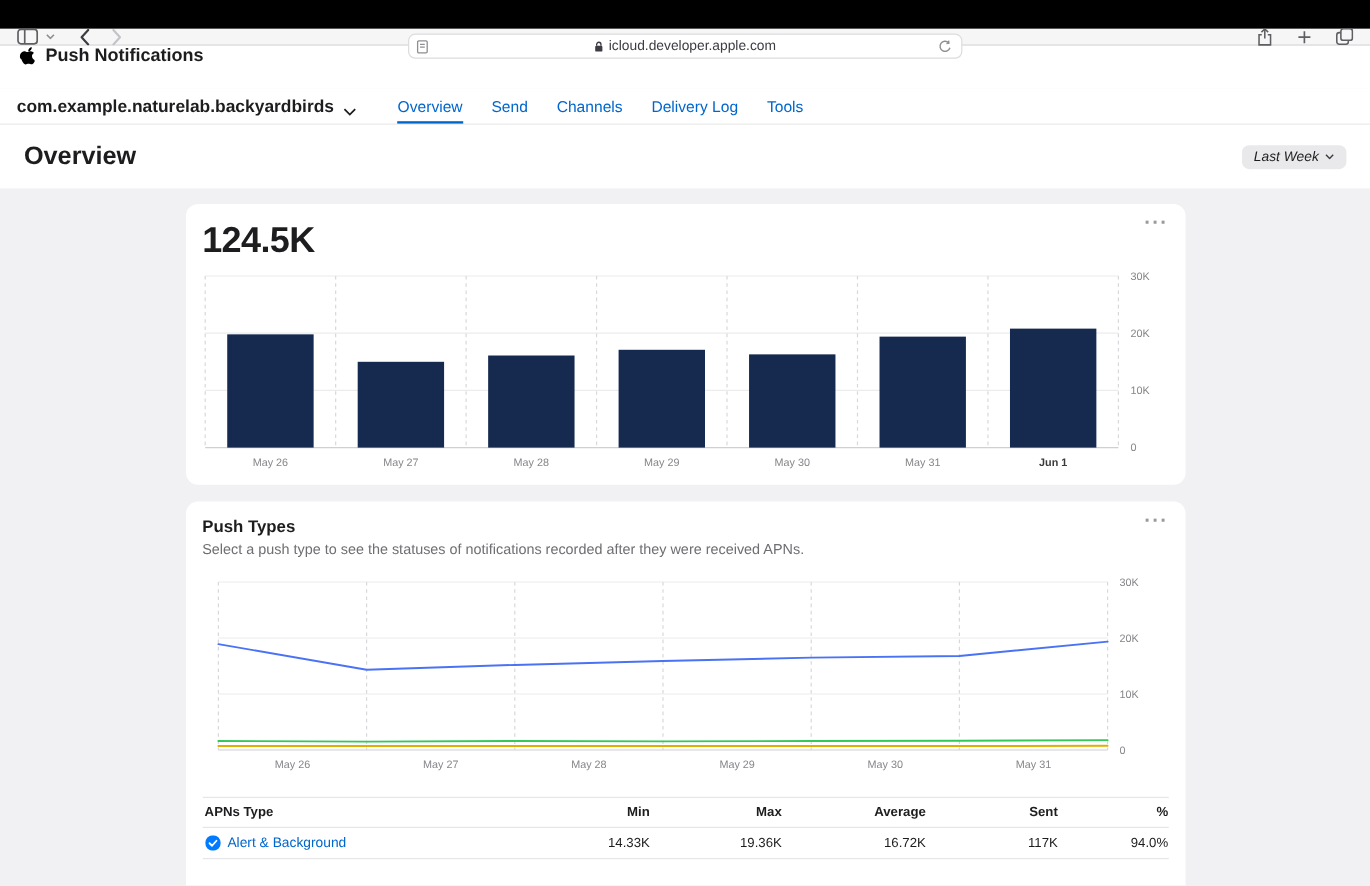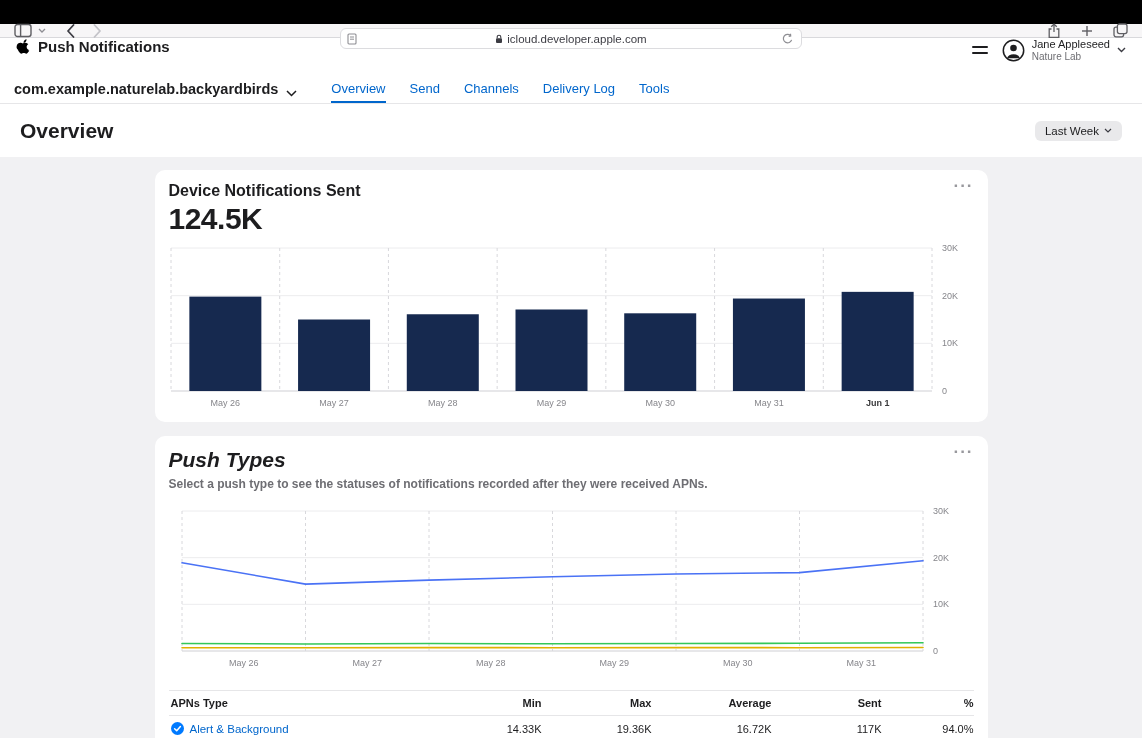--- a/index.html
+++ b/index.html
@@ -34,30 +34,30 @@
   
   .nav-row { height:30px; background:#fff; border-bottom:1px solid #e6e6e8; display:flex; align-items:center; padding:0 14px; }
   .bundle { display:flex; align-items:flex-end; gap:8px; font-size:14.5px; font-weight:700; }
   .tabs { display:flex; align-items:center; gap:24px; margin-left:34px; height:100%; }
   .tab { font-size:13px; color:#0066cc; height:100%; display:flex; align-items:center; position:relative; cursor:pointer; text-decoration:none; }
   .tab.active::after { content:""; position:absolute; left:0; right:0; bottom:0; height:2px; background:#0066cc; }
 
   
   .page-head { height:53px; background:#fff; display:flex; align-items:center; padding:0 20px; }
   .page-title { font-size:21px; font-weight:700; }
-  .range-btn { margin-left:auto; background:#e9e9eb; border:none; border-radius:6px; padding:4px 10px; font-size:11.5px; color:#1d1d1f; display:flex; align-items:center; gap:5px; font-family:inherit; }
+  .range-btn { margin-left:auto; background:#e9e9eb; border:none; border-radius:6px; padding:4px 10px; font-size:11.5px; color:#1d1d1f; display:flex; align-items:center; gap:5px; font-family:inherit;font-style:italic; }
 
   
   .content { padding-top:13px; }
   .card { width:833px; margin:0 auto 14px auto; background:#fff; border-radius:10px; padding:12px 14px 10px 14px; position:relative; }
   .card-menu { position:absolute; right:14px; top:6px; font-size:17px; font-weight:700; letter-spacing:1px; color:#98989d; cursor:pointer; }
   .card1-title { font-size:16px; font-weight:700; }
   .card1-total { font-size:30px; font-weight:600; letter-spacing:-0.5px; margin-top:2px; }
-  .card2-title { font-size:21px; font-weight:700;font-style:italic; }
-  .card2-sub { font-size:12px; color:#6e6e73; margin-top:5px;font-weight:bold; }
+  .card2-title { font-size:14px; font-weight:700; }
+  .card2-sub { font-size:12px; color:#6e6e73; margin-top:5px; }
   .chart1 { margin-top:8px; }
   .chart2 { margin-top:16px; }
 
   
   .pt-table { margin-top:18px; font-size:11px; }
   .pt-row { display:grid; grid-template-columns:1fr 110px 110px 120px 110px 92px; align-items:center; height:26px; padding:0 0; }
   .pt-head { font-weight:700; border-top:1px solid #e6e6e8; border-bottom:1px solid #e6e6e8; }
   .pt-body-row { border-bottom:1px solid #e6e6e8; }
   .c-num { text-align:right; }
   .c-name { display:flex; align-items:center; gap:6px; padding-left:2px; }
@@ -145,44 +145,20 @@
 
 <div class="app-header">
   <div class="app-title">
     <span>
       <svg width="15" height="17" viewBox="0 0 170 190">
           <path fill="#000" d="M150.37 140.25c-2.45 5.66-5.35 10.87-8.71 15.66-4.58 6.53-8.33 11.05-11.22 13.56-4.48 4.12-9.28 6.23-14.42 6.35-3.69 0-8.14-1.05-13.32-3.18-5.2-2.12-9.97-3.17-14.34-3.17-4.58 0-9.49 1.05-14.75 3.17-5.26 2.13-9.5 3.24-12.74 3.35-4.93.21-9.84-1.96-14.75-6.52-3.13-2.73-7.04-7.41-11.73-14.04-5.03-7.08-9.17-15.29-12.41-24.65C8.51 120.67 6.77 110.88 6.77 101.4c0-10.86 2.35-20.22 7.05-28.07 3.69-6.3 8.6-11.27 14.75-14.92s12.79-5.51 19.95-5.63c3.92 0 9.05 1.21 15.43 3.59 6.36 2.39 10.45 3.6 12.24 3.6 1.34 0 5.88-1.42 13.57-4.24 7.28-2.62 13.42-3.7 18.45-3.28 13.63 1.1 23.87 6.47 30.68 16.15-12.19 7.39-18.22 17.73-18.1 31 .11 10.34 3.86 18.94 11.23 25.77 3.34 3.17 7.07 5.62 11.22 7.36-.9 2.61-1.85 5.11-2.87 7.52zM119.11 17.24c0 8.1-2.96 15.67-8.86 22.67-7.12 8.32-15.73 13.13-25.07 12.38a25.22 25.22 0 0 1-.19-3.07c0-7.78 3.39-16.1 9.4-22.91 3-3.45 6.82-6.31 11.45-8.6 4.62-2.25 8.99-3.5 13.1-3.74.12 1.08.17 2.17.17 3.27z"></path>
         </svg>
     </span>
     <span>Push Notifications</span>
   </div>
-  <div class="hdr-right">
-    <span class="burger">
-        <i></i>
-        <i></i>
-      </span>
-    <div class="user-block">
-      <span>
-        <svg width="23" height="23" viewBox="0 0 23 23">
-            <circle cx="11.5" cy="11.5" r="10.2" fill="none" stroke="#1d1d1f" stroke-width="1.5"></circle>
-            <circle cx="11.5" cy="9" r="3.3" fill="#1d1d1f"></circle>
-            <path d="M5 19.2 a6.8 5.6 0 0 1 13 0" fill="#1d1d1f"></path>
-          </svg>
-      </span>
-      <span class="user-names">
-        <span class="user-name">Jane Appleseed</span>
-        <span class="user-org">Nature Lab</span>
-      </span>
-      <span>
-        <svg width="9" height="6" viewBox="0 0 9 6">
-            <polyline points="1,1 4.5,4.5 8,1" fill="none" stroke="#3c3c43" stroke-width="1.4"></polyline>
-          </svg>
-      </span>
-    </div>
-  </div>
 </div>
 
 <div class="nav-row">
   <div class="bundle">
     <span>com.example.naturelab.backyardbirds</span>
     <span>
       <svg width="11" height="7" viewBox="0 0 11 7">
           <polyline points="1,1 5.5,5.5 10,1" fill="none" stroke="#1d1d1f" stroke-width="1.5"></polyline>
         </svg>
     </span>
@@ -205,21 +181,20 @@
           <polyline points="1,1 4,4 7,1" fill="none" stroke="#3c3c43" stroke-width="1.2"></polyline>
         </svg>
     </span>
   </button>
 </div>
 
 <div class="content">
 
   <div class="card">
     <span class="card-menu">···</span>
-    <div class="card1-title">Device Notifications Sent</div>
     <div class="card1-total">124.5K</div>
     <svg class="chart1" width="805" height="168" viewBox="0 0 805 168">
         <line x1="2" x2="763" y1="147" y2="147" stroke="#cfcfd4" stroke-width="1"></line>
         <text x="773" y="150" fill="#86868b" font-size="9" font-family="Liberation Sans, sans-serif">0</text>
         <line x1="2" x2="763" y1="99.33333333333334" y2="99.33333333333334" stroke="#ececee" stroke-width="1"></line>
         <text x="773" y="102.33333333333334" fill="#86868b" font-size="9" font-family="Liberation Sans, sans-serif">10K</text>
         <line x1="2" x2="763" y1="51.66666666666667" y2="51.66666666666667" stroke="#ececee" stroke-width="1"></line>
         <text x="773" y="54.66666666666667" fill="#86868b" font-size="9" font-family="Liberation Sans, sans-serif">20K</text>
         <line x1="2" x2="763" y1="4" y2="4" stroke="#ececee" stroke-width="1"></line>
         <text x="773" y="7" fill="#86868b" font-size="9" font-family="Liberation Sans, sans-serif">30K</text>

